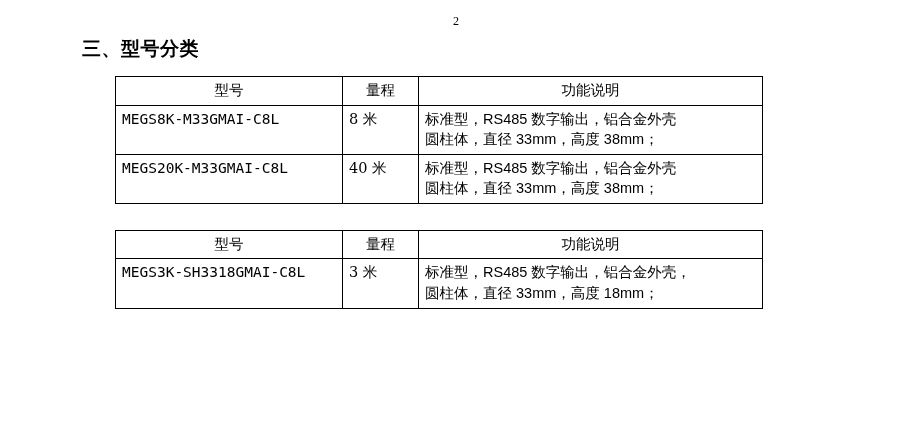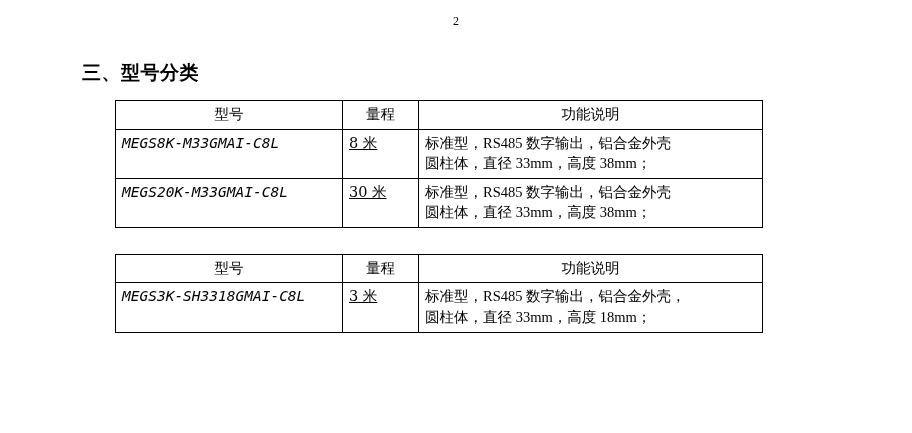--- a/index.html
+++ b/index.html
@@ -27,21 +27,21 @@
     left: 0;
     width: 912px;
     text-align: center;
     font-size: 12px;
     font-family: "Liberation Serif", serif;
     color: #000;
   }
   .content {
     position: absolute;
     left: 82px;
-    top: 60px;
+    top: 36px;
     width: 760px;
   }
   h2.section-title {
     margin: 0 0 14px 0;
     font-size: 19px;
     font-weight: bold;
     letter-spacing: 0.5px;
     font-family: "DejaVu Serif", "Liberation Serif", serif;
   }
   .table-caption {
@@ -70,30 +70,28 @@
   }
   col.c-model { width: 227px; }
   col.c-range { width: 76px; }
   col.c-desc  { width: 344px; }
   td.model {
     font-family: "DejaVu Sans Mono", "Liberation Mono", monospace;
     font-size: 14px;
     letter-spacing: 0px;
     padding-left: 8px;
     white-space: nowrap;
-    font-style: italic;
   }
   td.range {
     font-family: "DejaVu Serif", "Liberation Serif", serif;
     font-size: 14.5px;
     padding-left: 8px;
-    text-decoration: underline;
   }
   td.desc {
-    font-family: Liberation Serif, serif;
+    font-family: Liberation Sans, sans-serif;
     padding-left: 8px;
   }
   td.desc .line2 { display: block; }
   .gap { height: 26px; }
 </style>
 </head>
 <body>
 
 <div class="page">
 
@@ -120,21 +118,21 @@
         <tr>
           <td class="model">MEGS8K-M33GMAI-C8L</td>
           <td class="range">8 米</td>
           <td class="desc">
             <span>标准型，RS485 数字输出，铝合金外壳</span>
             <span class="line2">圆柱体，直径 33mm，高度 38mm；</span>
           </td>
         </tr>
         <tr>
           <td class="model">MEGS20K-M33GMAI-C8L</td>
-          <td class="range">30 米</td>
+          <td class="range">40 米</td>
           <td class="desc">
             <span>标准型，RS485 数字输出，铝合金外壳</span>
             <span class="line2">圆柱体，直径 33mm，高度 38mm；</span>
           </td>
         </tr>
       </tbody>
     </table>
 
     <div class="gap"></div>
 

